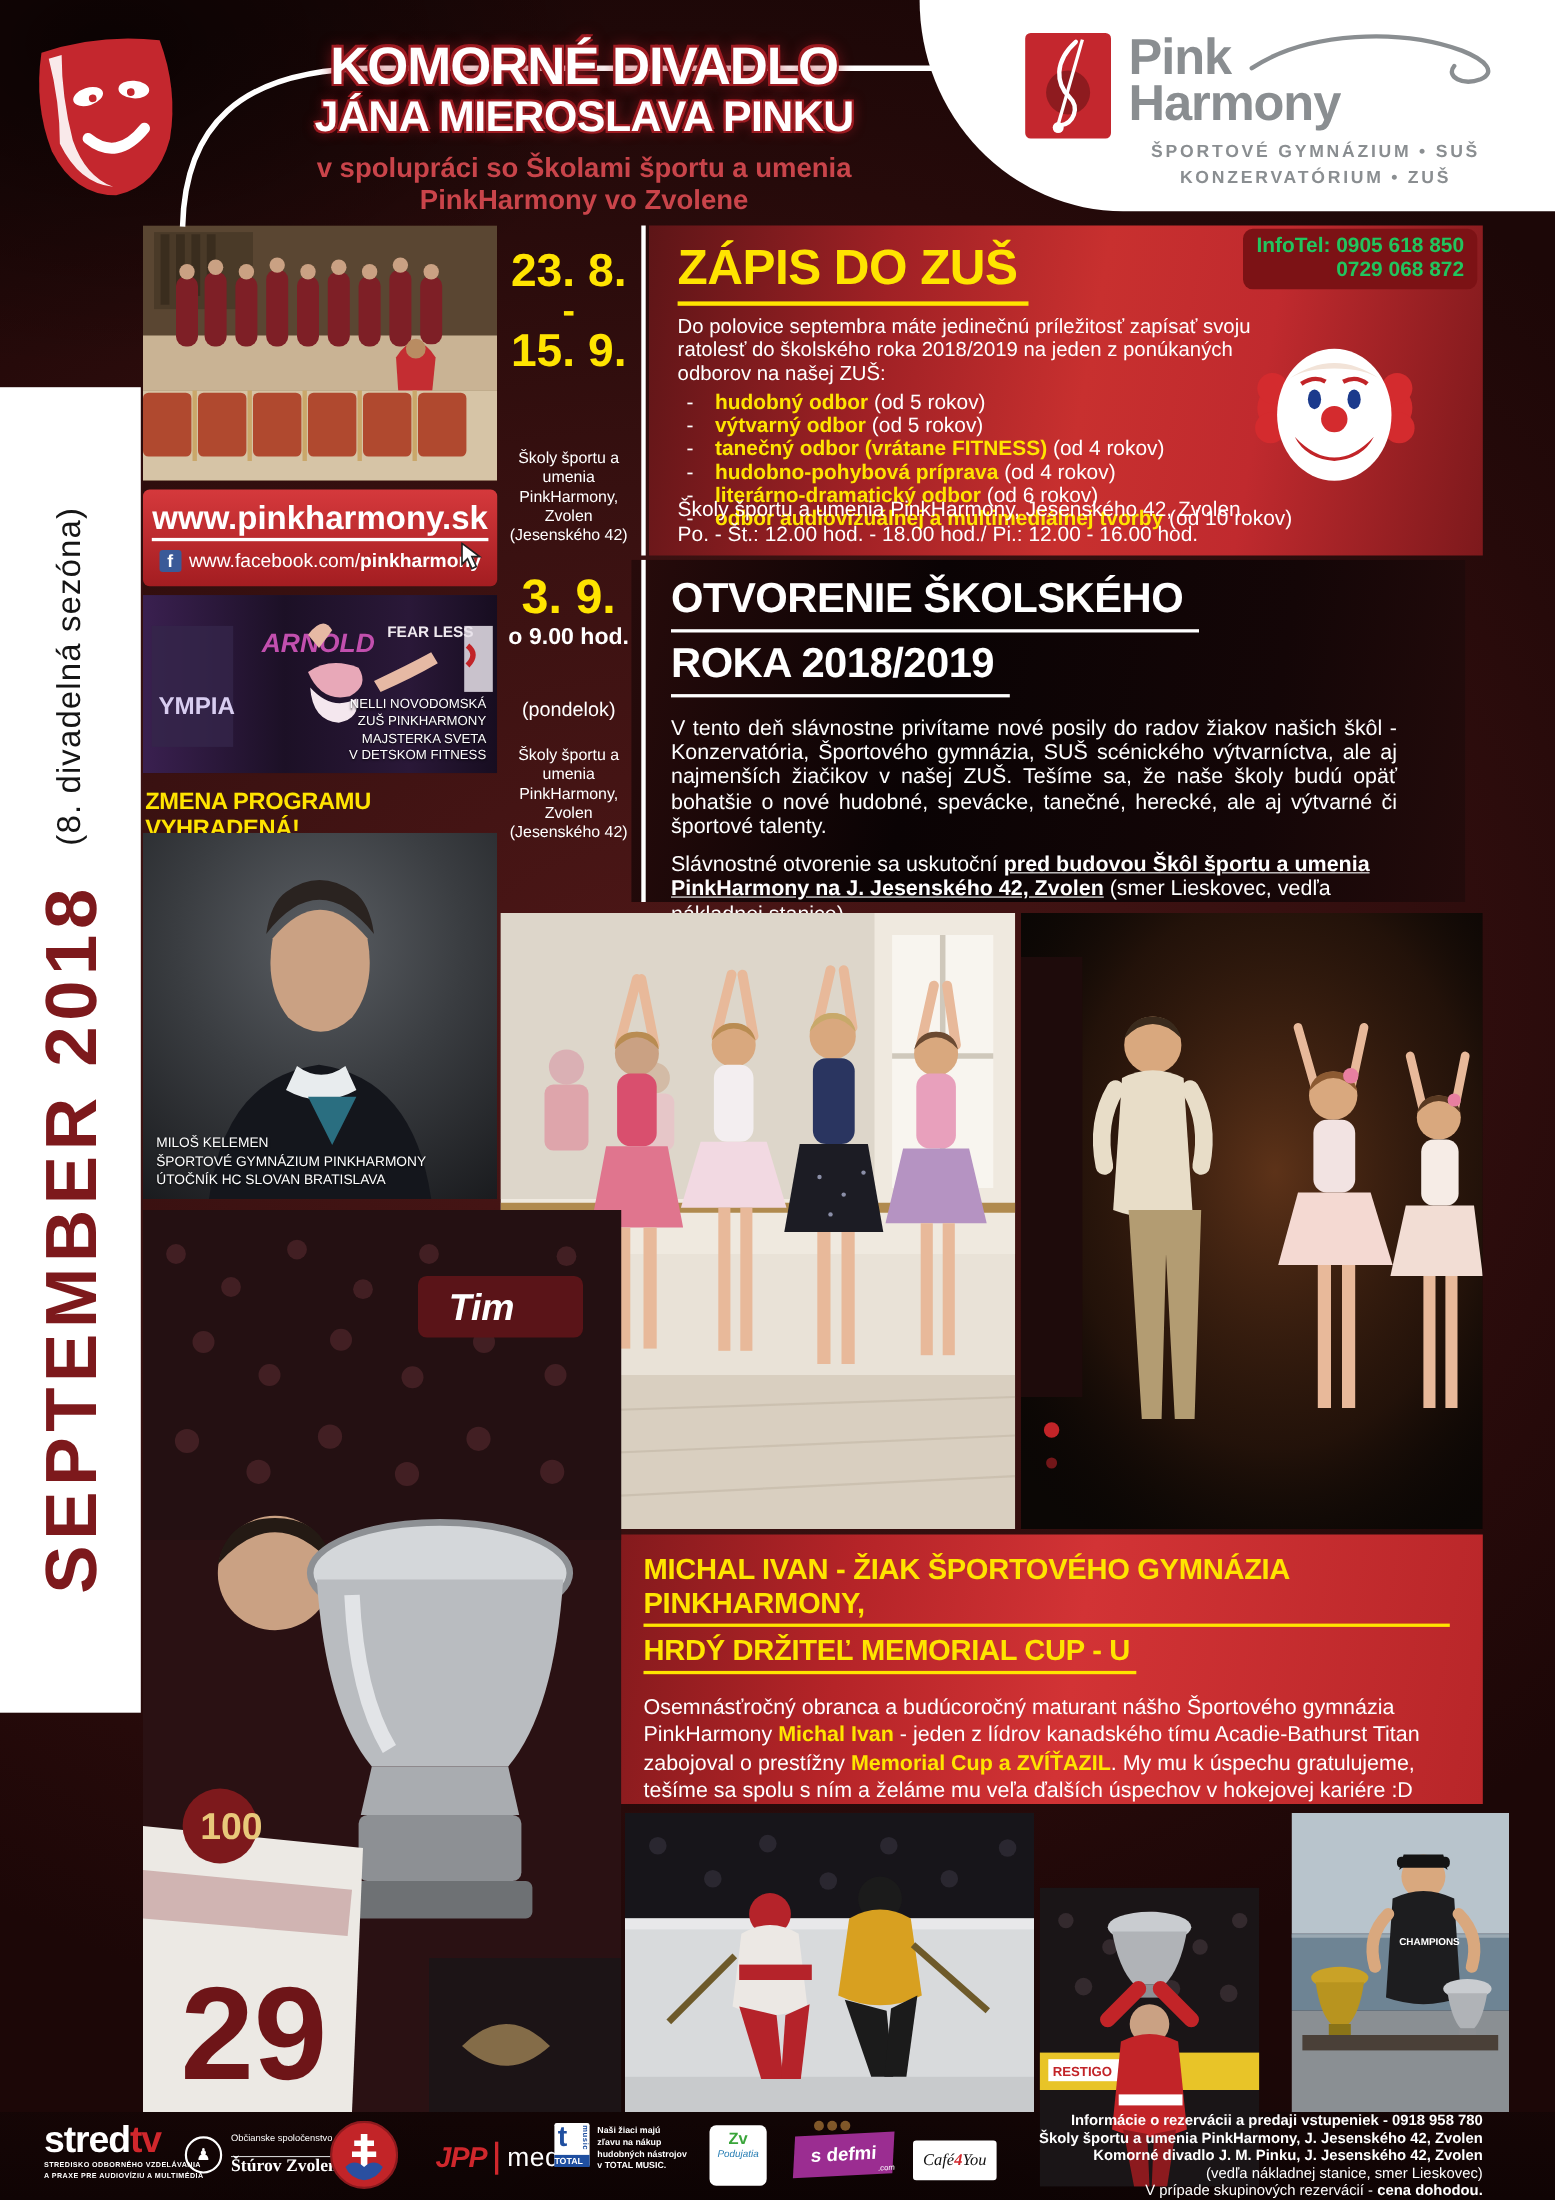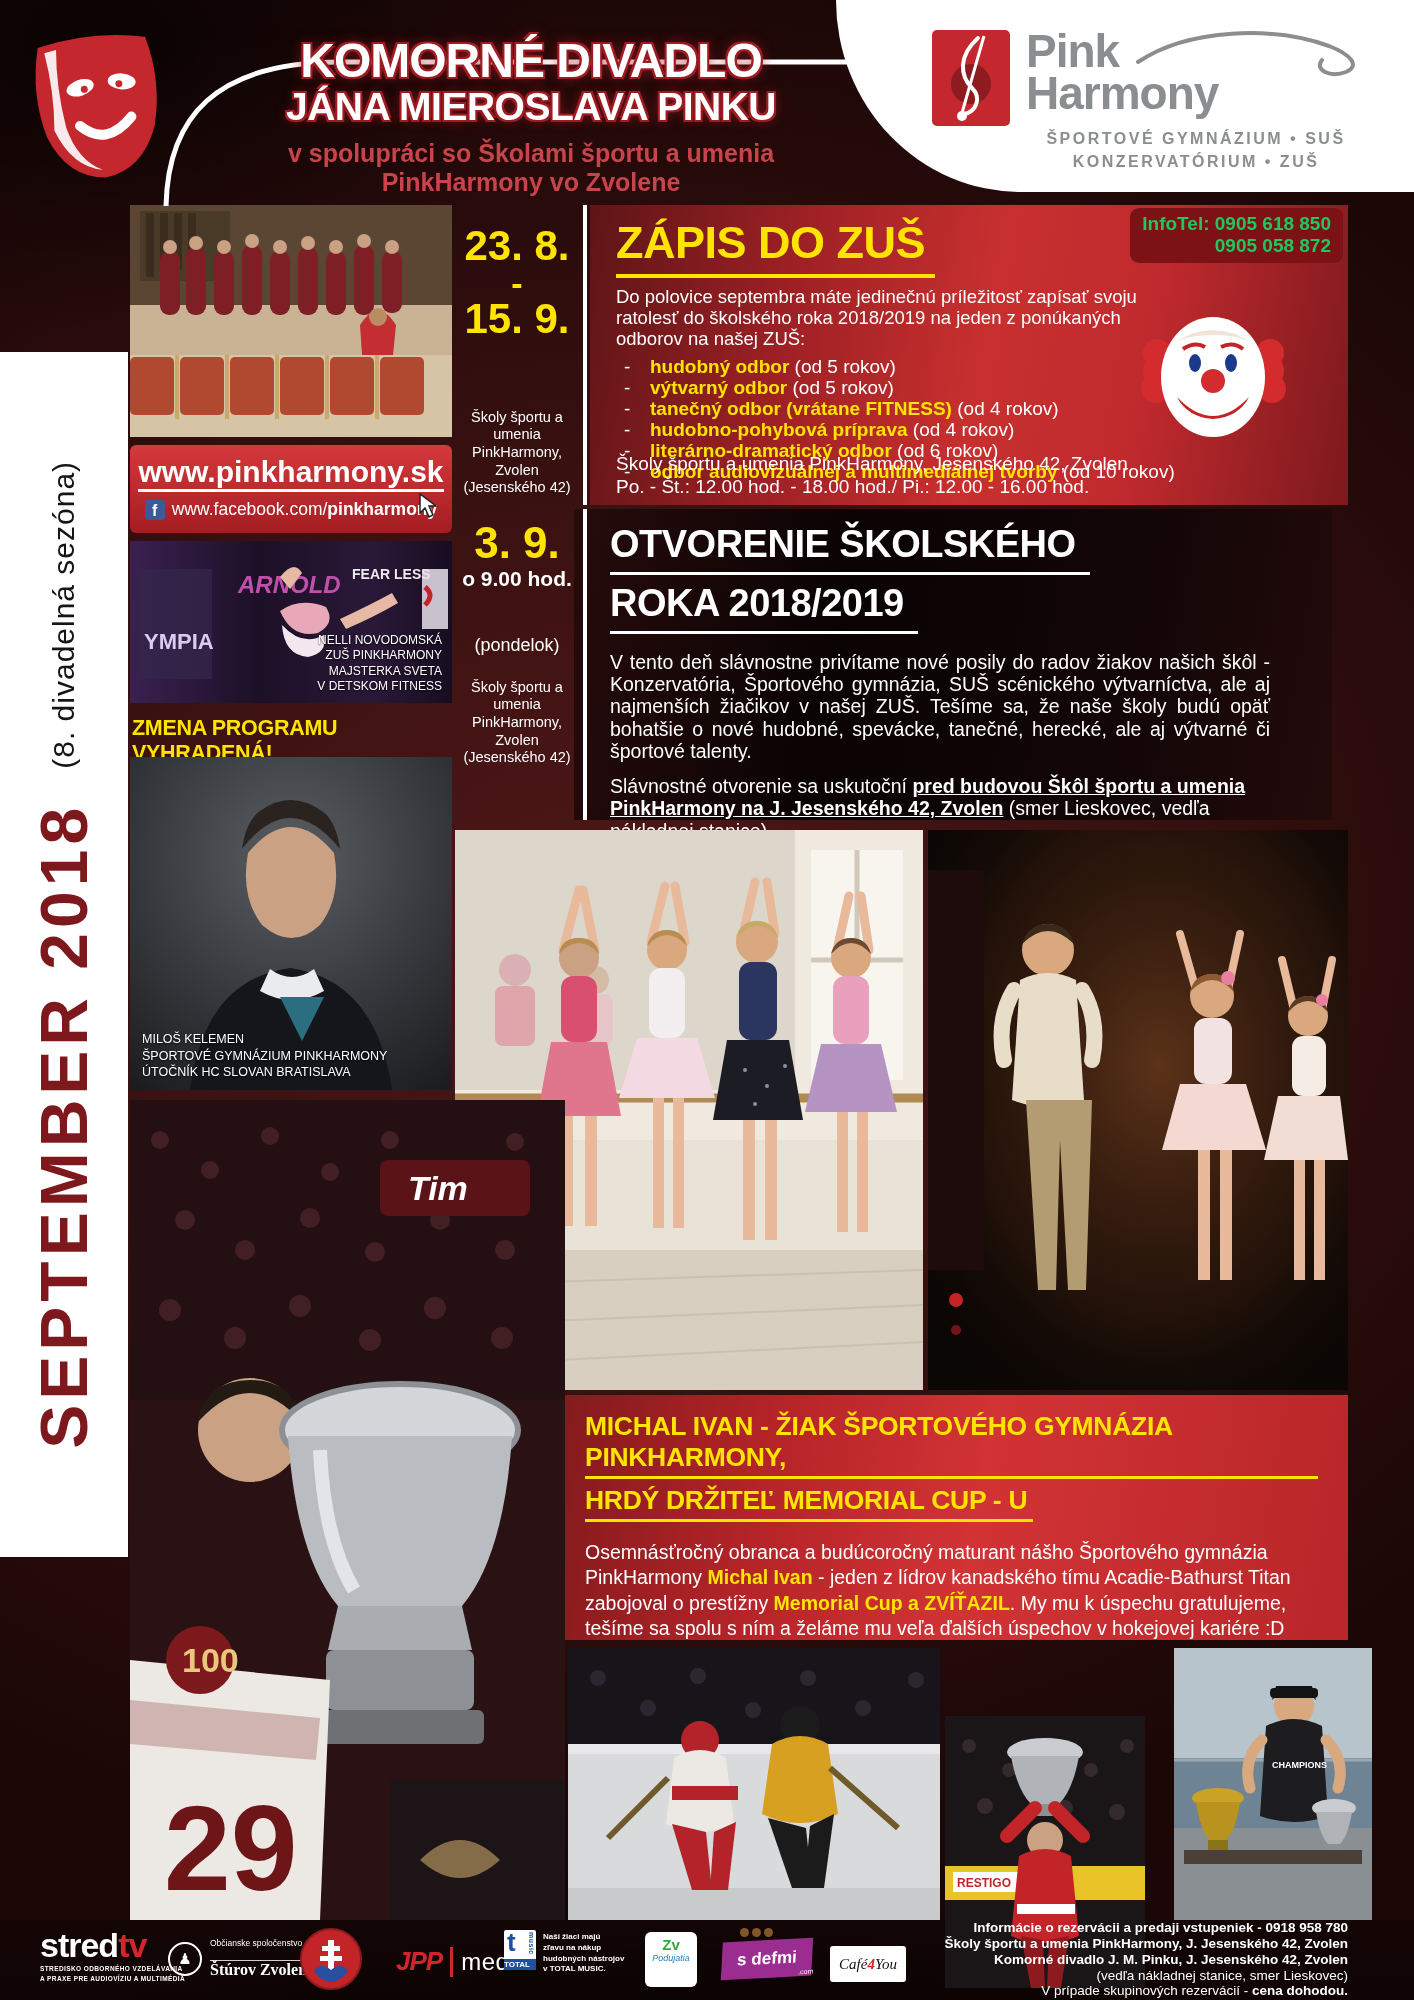--- a/index.html
+++ b/index.html
@@ -288,21 +288,21 @@
     <div style="margin-top:20px" class="date-big">23. 8.</div>
     <div class="date-dash">-</div>
     <div class="date-big">15. 9.</div>
     <div class="venue">Školy športu a umenia PinkHarmony, Zvolen (Jesenského 42)</div>
   </div>
   <div class="abs vline1"></div>
 
   <div class="abs zapis">
     <div class="infotel">
       <div>InfoTel: 0905 618 850</div>
-      <div>0905 058 872</div>
+      <div>0729 068 872</div>
     </div>
     <div>
       <span class="zapis-head">ZÁPIS DO ZUŠ</span>
     </div>
     <div class="zapis-intro">Do polovice septembra máte jedinečnú príležitosť zapísať svoju ratolesť do školského roka 2018/2019 na jeden z  ponúkaných odborov na našej ZUŠ:</div>
     <div class="dept">
       <div class="dept-row">
           <span class="dept-dash">-</span>
           <span class="dept-name">hudobný odbor </span>
           <span class="dept-age">(od 5 rokov)</span>

